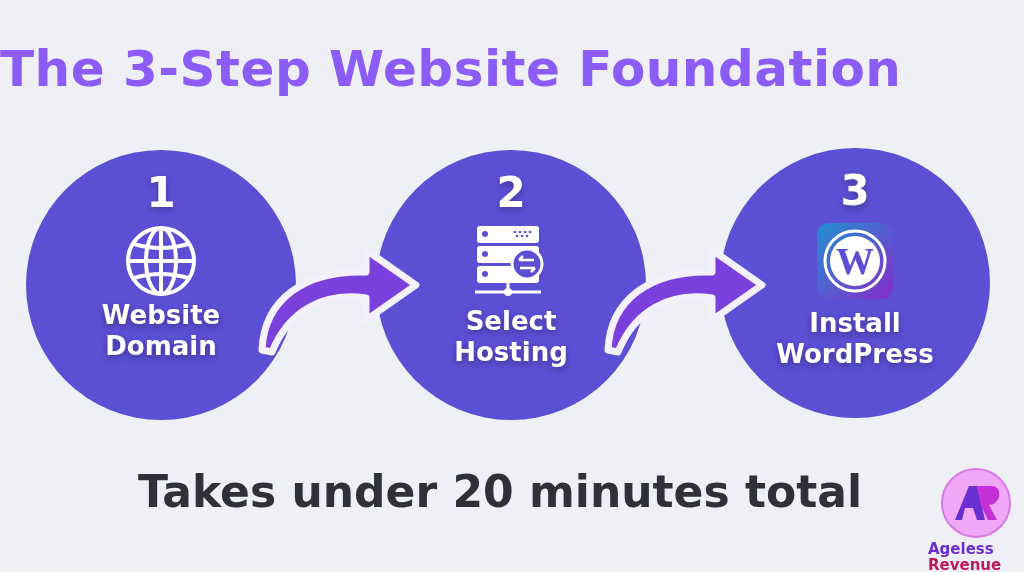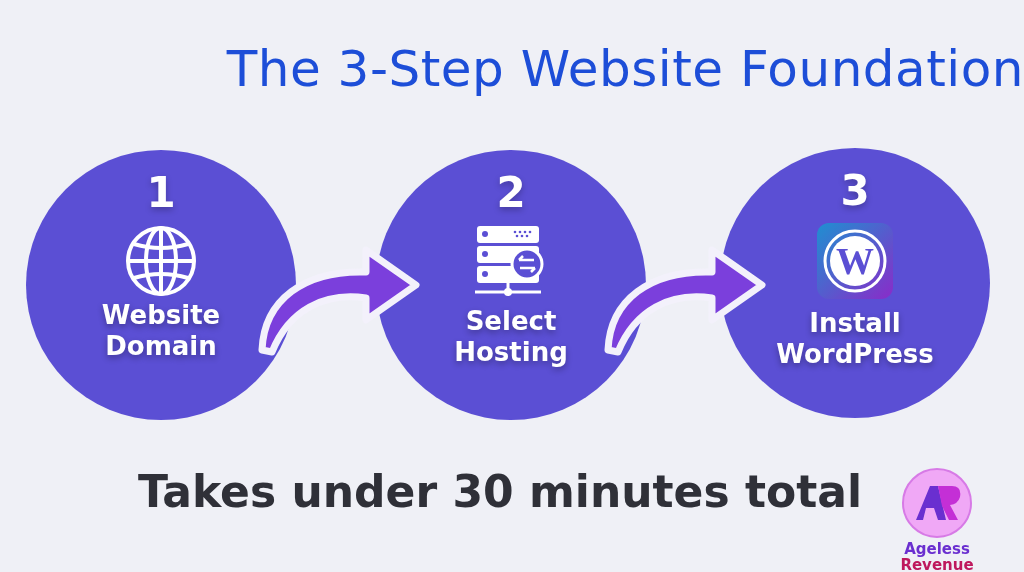--- a/index.html
+++ b/index.html
@@ -1,27 +1,27 @@
 <!DOCTYPE html>
 <html><head>
 <meta charset="utf-8">
 <style>
   html,body{margin:0;padding:0;}
   body{width:1024px;height:572px;background:#eff0f6;position:relative;overflow:hidden;font-family:"DejaVu Sans","Liberation Sans",sans-serif;}
-  .title{position:absolute;left:0;top:40px;width:1024px;text-align:right;font-size:50px;font-weight:normal;color:#1d4ed8;letter-spacing:0.5px;}
+  .title{position:absolute;left:0;top:40px;width:1024px;text-align:left;font-size:50px;font-weight:bold;color:#8b5cf6;letter-spacing:0.5px;}
   .footer{position:absolute;left:100px;top:466px;width:800px;text-align:center;font-size:44px;font-weight:bold;color:#2f3038;}
   .circle{position:absolute;width:270px;height:270px;border-radius:50%;background:#5b4fd4;color:#fff;text-align:center;}
   .c1{left:26px;top:150px;}
   .c2{left:376px;top:150px;}
   .c3{left:720px;top:148px;}
   .num{position:absolute;left:0;width:100%;top:18px;font-size:42px;font-weight:bold;text-shadow:0 3px 6px rgba(0,0,0,0.25);}
   .icon{position:absolute;left:50%;transform:translateX(-50%);}
   .label{position:absolute;left:0;width:100%;font-size:26px;font-weight:bold;line-height:31px;text-shadow:0 3px 6px rgba(0,0,0,0.3);}
   .arrow{position:absolute;}
-  .logo{position:absolute;left:889px;top:468px;width:96px;text-align:center;}
+  .logo{position:absolute;left:928px;top:468px;width:96px;text-align:left;}
   .logo-badge{width:66px;height:66px;border-radius:50%;background:#f0a8f6;margin:0 auto;border:2px solid #d77ae6;position:relative;}
   .logo-text{font-size:15px;font-weight:bold;line-height:16px;margin-top:3px;}
   .logo-text span{display:block;}
 </style>
 </head>
 <body>
 
 <div class="title">The 3-Step Website Foundation</div>
 
 <div class="circle c1">
@@ -96,21 +96,21 @@
   </div>
 </div>
 
 <svg class="arrow" style="left:254px;top:240px;" width="170" height="125" viewBox="0 0 170 125">
   <path d="M8 110 C 10 60, 50 30, 112 32 L 112 10 L 162 45 L 112 80 L 112 58 C 70 52, 35 70, 18 112 Z" fill="#7b3fdc" stroke="#f3f1fb" stroke-width="7" stroke-linejoin="round"></path>
 </svg>
 <svg class="arrow" style="left:600px;top:240px;" width="170" height="125" viewBox="0 0 170 125">
   <path d="M8 110 C 10 60, 50 30, 112 32 L 112 10 L 162 45 L 112 80 L 112 58 C 70 52, 35 70, 18 112 Z" fill="#7b3fdc" stroke="#f3f1fb" stroke-width="7" stroke-linejoin="round"></path>
 </svg>
 
-<div class="footer">Takes under 30 minutes total</div>
+<div class="footer">Takes under 20 minutes total</div>
 
 <div class="logo">
   <div class="logo-badge">
     <svg width="66" height="66" viewBox="0 0 66 66">
       <path d="M12 50 L26 16 L34 16 L42 50 L34 50 L30 38 L22 38 L19 50 Z" fill="#6a2fd0"></path>
       <path d="M34 16 L48 16 Q58 16 56 27 Q54 34 46 35 L54 50 L45 50 L38 36 Z" fill="#c42fd6"></path>
     </svg>
   </div>
   <div class="logo-text">
     <span style="color:#6a2fd0;">Ageless</span>

